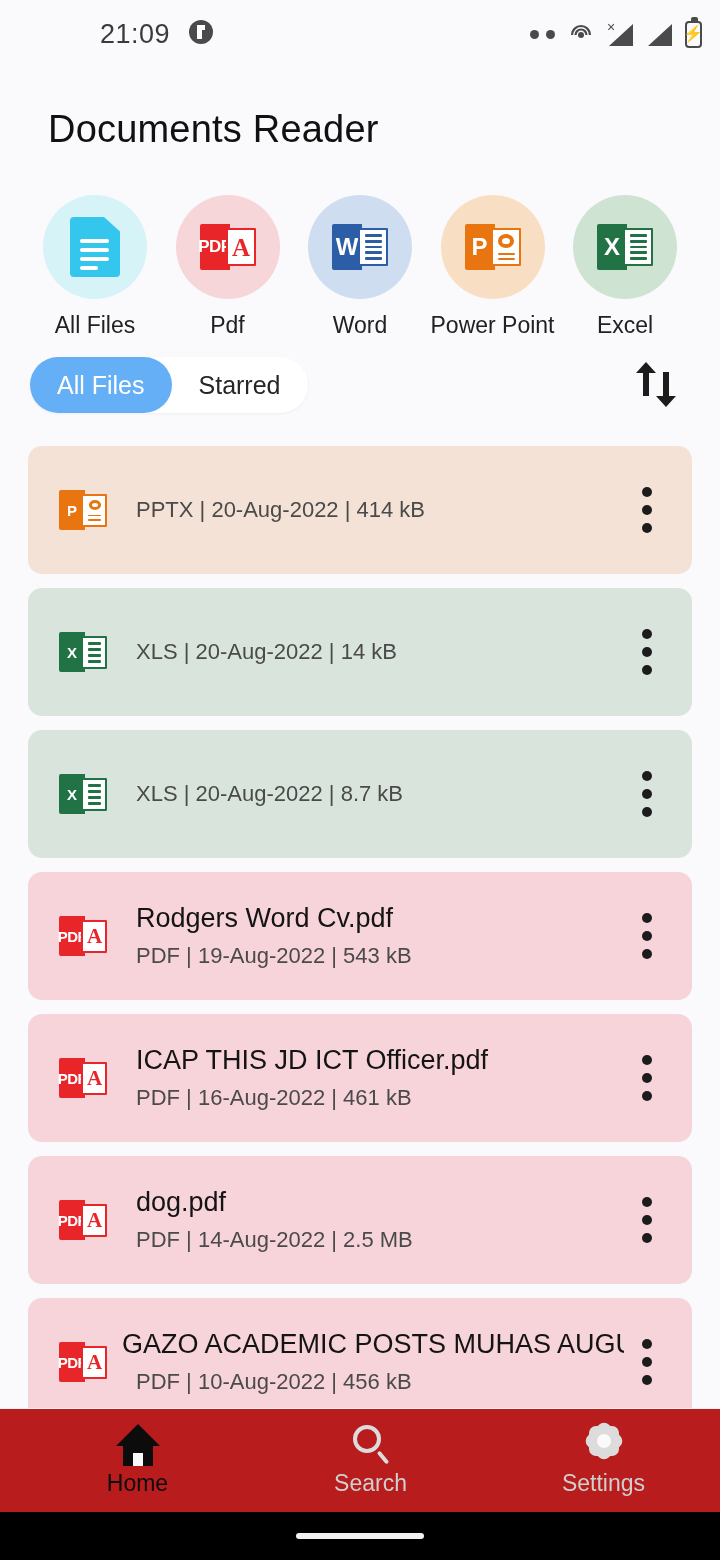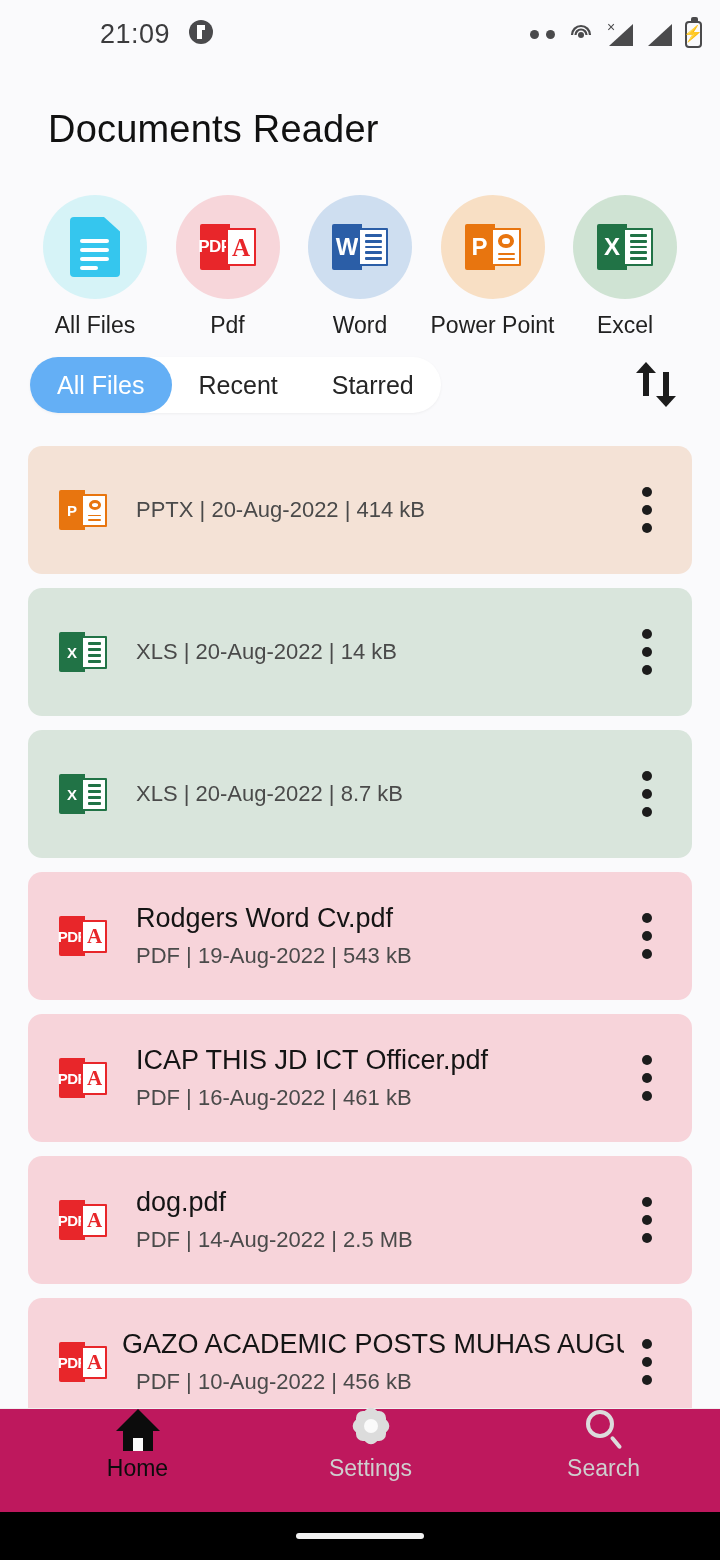--- a/index.html
+++ b/index.html
@@ -150,21 +150,21 @@
     font-size:27px; color:#141414; white-space:nowrap; margin-bottom:9px;
   }
   .row-meta { font-size:22px; color:#4a4a4a; white-space:nowrap; }
   .kebab { width:46px; display:flex; flex-direction:column; align-items:center; gap:8px; }
   .kebab i { width:10px; height:10px; border-radius:50%; background:#1c1c1c; display:block; }
   .file-row.clipped .row-title { margin-left:-14px; }
 
   
   .bottomnav {
     position:absolute; left:0; right:0; bottom:48px; height:104px;
-    background:#be185d; display:flex; 
+    background:#b91c1c; display:flex; align-items:center;
     border-top:1px solid #F0F0F0;
     padding-left:21px;
   }
   .nav-item { flex:1; display:flex; flex-direction:column; align-items:center; gap:4px; }
   .nav-label { font-size:23px; }
   .nav-item.active .nav-label { color:#0c0c0c; }
   .nav-item.inactive .nav-label { color:#CFCFCF; }
   .home-ic { position:relative; width:46px; height:42px; }
   .home-ic .roof {
     position:absolute; top:0; left:1px; width:0; height:0;
@@ -312,21 +312,20 @@
           </span>
       </span>
     </div>
     <div class="cat-label">Excel</div>
   </div>
 </div>
 
 <div class="tabrow">
   <div class="tabs">
     <div class="tab active">All Files</div>
-    <div class="tab">Recent</div>
     <div class="tab">Starred</div>
   </div>
   <div class="sort-icon">
     <span class="arr up">
         <span class="head"></span>
         <span class="stem"></span>
       </span>
     <span class="arr down">
         <span class="stem"></span>
         <span class="head"></span>
@@ -486,30 +485,30 @@
 <div class="bottomnav">
   <div class="nav-item active">
     <span class="home-ic">
         <span class="roof"></span>
         <span class="body"></span>
         <span class="door"></span>
       </span>
     <span class="nav-label">Home</span>
   </div>
   <div class="nav-item inactive">
+    <span class="search-ic">
+        <span class="ring"></span>
+        <span class="handle"></span>
+      </span>
+    <span class="nav-label">Search</span>
+  </div>
+  <div class="nav-item inactive">
     <span class="gear-ic">
         <span class="g"></span>
         <span class="hole"></span>
       </span>
     <span class="nav-label">Settings</span>
   </div>
-  <div class="nav-item inactive">
-    <span class="search-ic">
-        <span class="ring"></span>
-        <span class="handle"></span>
-      </span>
-    <span class="nav-label">Search</span>
-  </div>
 </div>
 
 <div class="gesture-area">
   <div class="gesture-bar"></div>
 </div>
 
 </body></html>

